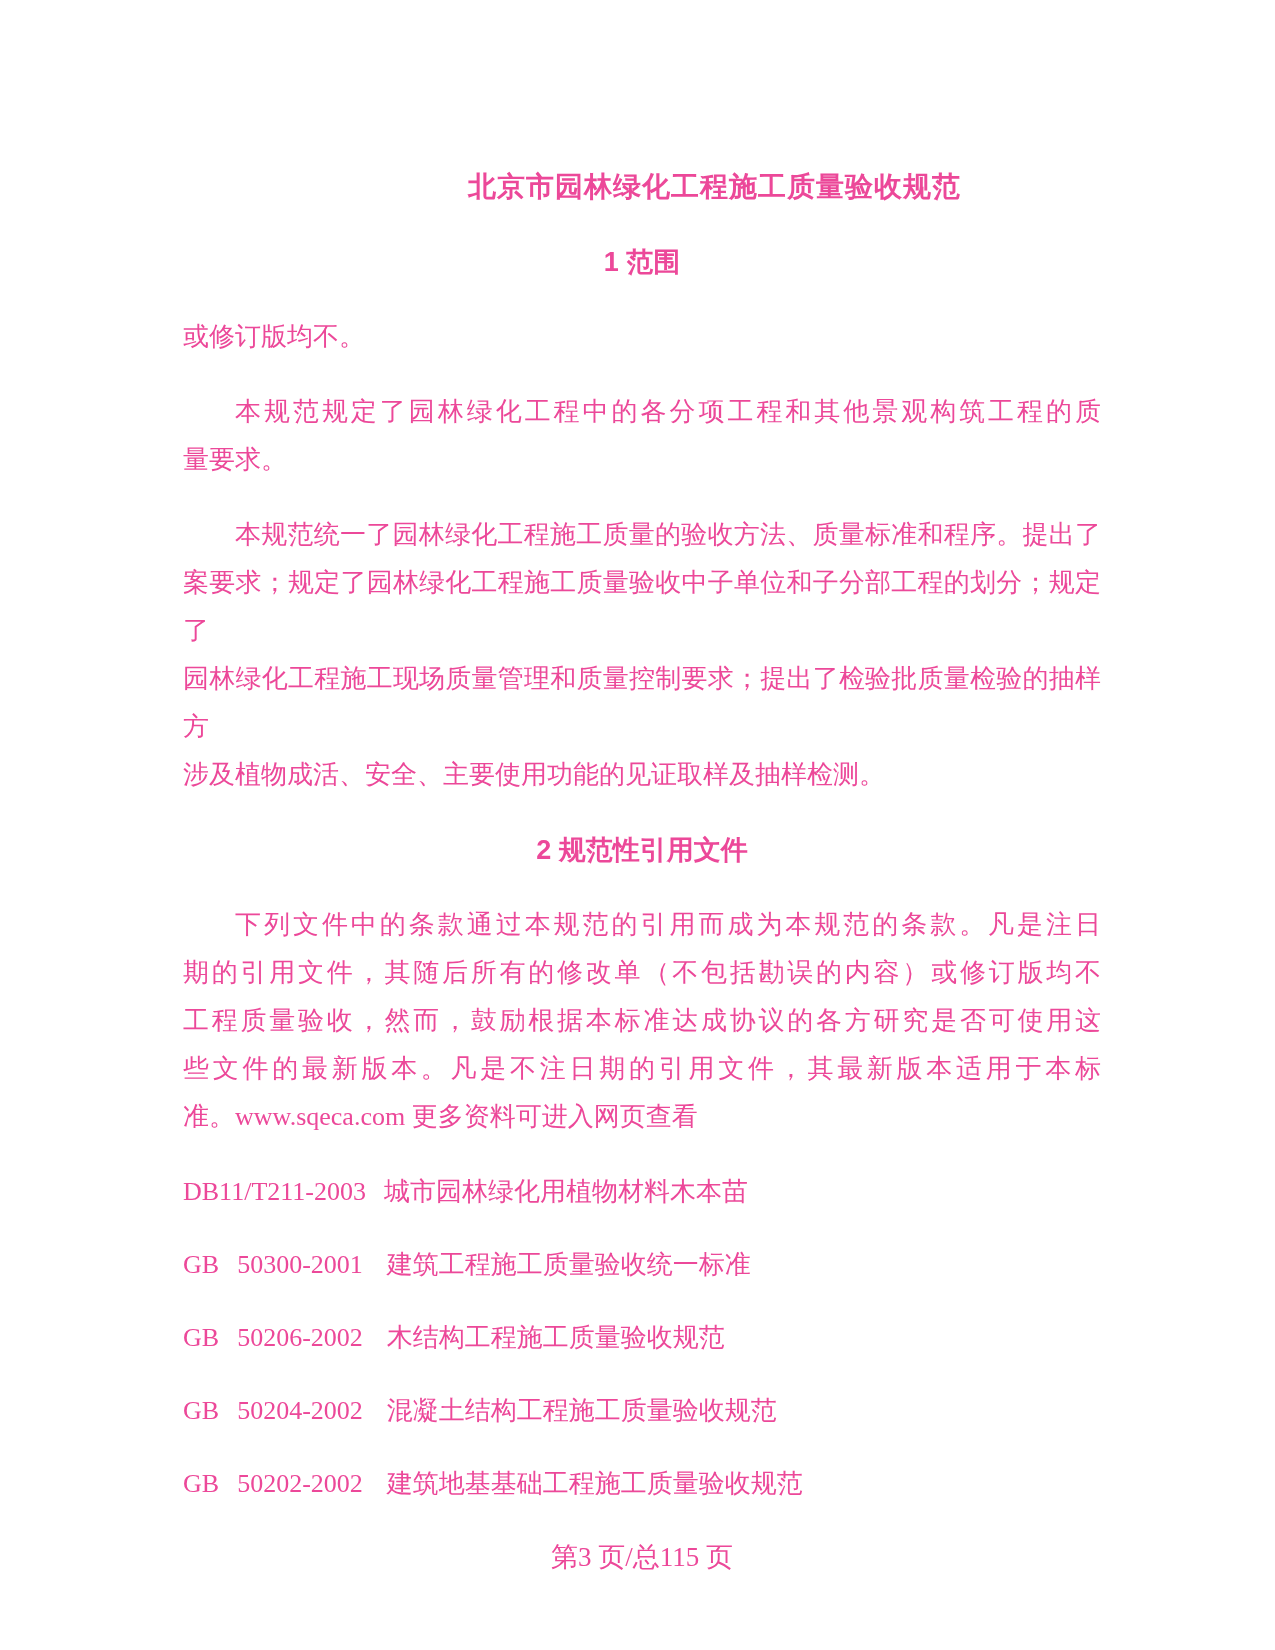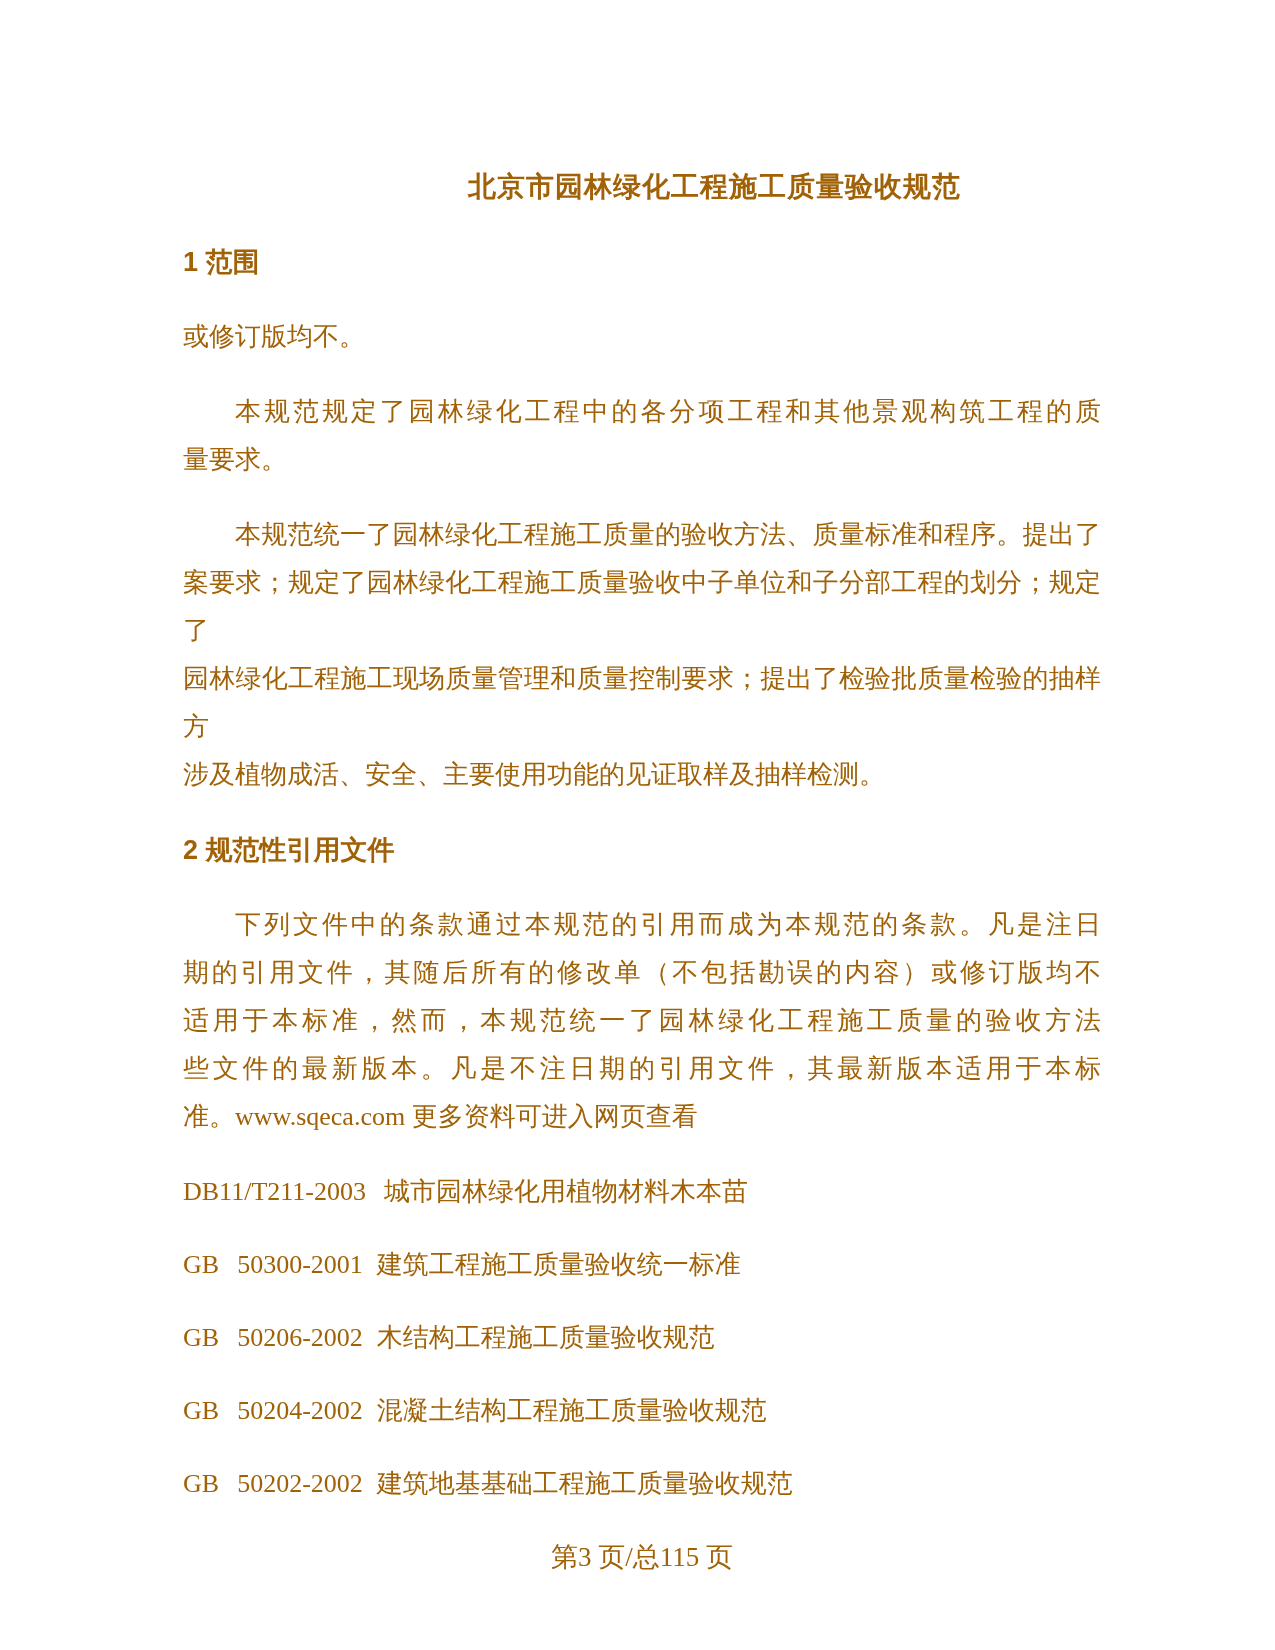--- a/index.html
+++ b/index.html
@@ -7,21 +7,21 @@
     padding: 0;
     background: #ffffff;
   }
   .page {
     position: relative;
     width: 1275px;
     height: 1650px;
     background: #ffffff;
     overflow: hidden;
     font-family: "Liberation Serif", "DejaVu Serif", serif;
-    color: #a16207;
+    color: #ec4899;
   }
   .content {
     box-sizing: border-box;
     padding: 163px 0 0 183px;
     width: 1101px; 
   }
   .doc-title {
     font-family: "Liberation Sans", "DejaVu Sans", sans-serif;
     font-weight: bold;
     font-size: 28px;
@@ -29,20 +29,21 @@
     letter-spacing: 1px;
     text-align: center;
     margin: 0 0 27px 145px; 
   }
   .heading {
     font-family: "Liberation Sans", "DejaVu Sans", sans-serif;
     font-weight: bold;
     font-size: 27px;
     line-height: 48px;
     margin: 0 0 27px 0;
+    text-align: center;
   }
   .para {
     margin: 0 0 27px 0;
     width: 918px;
   }
   .line {
     font-size: 26px;
     line-height: 48px;
     white-space: normal;
   }
@@ -53,21 +54,21 @@
   .indent {
     text-indent: 52px;
   }
   .ref-row {
     font-size: 26px;
     line-height: 48px;
     margin: 0 0 25px 0;
     white-space: nowrap;
   }
   .ref-org { margin-right: 18px; }
-  .ref-num { margin-right: 14px; }
+  .ref-num { margin-right: 24px; }
   .ref-num:empty { margin-right: 0; }
   .page-footer {
     width: 918px;
     margin-top: 6px;
     text-align: center;
     font-size: 27px;
     line-height: 48px;
   }
 </style>
 </head>
@@ -94,21 +95,21 @@
       <div class="line jl">案要求；规定了园林绿化工程施工质量验收中子单位和子分部工程的划分；规定了</div>
       <div class="line jl">园林绿化工程施工现场质量管理和质量控制要求；提出了检验批质量检验的抽样方</div>
       <div class="line">涉及植物成活、安全、主要使用功能的见证取样及抽样检测。</div>
     </div>
 
     <div class="heading">2 规范性引用文件</div>
 
     <div class="para">
       <div class="line jl indent">下列文件中的条款通过本规范的引用而成为本规范的条款。凡是注日</div>
       <div class="line jl">期的引用文件，其随后所有的修改单（不包括勘误的内容）或修订版均不</div>
-      <div class="line jl">适用于本标准，然而，本规范统一了园林绿化工程施工质量的验收方法</div>
+      <div class="line jl">工程质量验收，然而，鼓励根据本标准达成协议的各方研究是否可使用这</div>
       <div class="line jl">些文件的最新版本。凡是不注日期的引用文件，其最新版本适用于本标</div>
       <div class="line">准。www.sqeca.com 更多资料可进入网页查看</div>
     </div>
 
     <div class="ref-row">
       <span class="ref-org">DB11/T211-2003</span><span class="ref-num"></span><span class="ref-name">城市园林绿化用植物材料木本苗</span>
     </div>
 
     <div class="ref-row">
       <span class="ref-org">GB</span><span class="ref-num">50300-2001</span><span class="ref-name">建筑工程施工质量验收统一标准</span>

